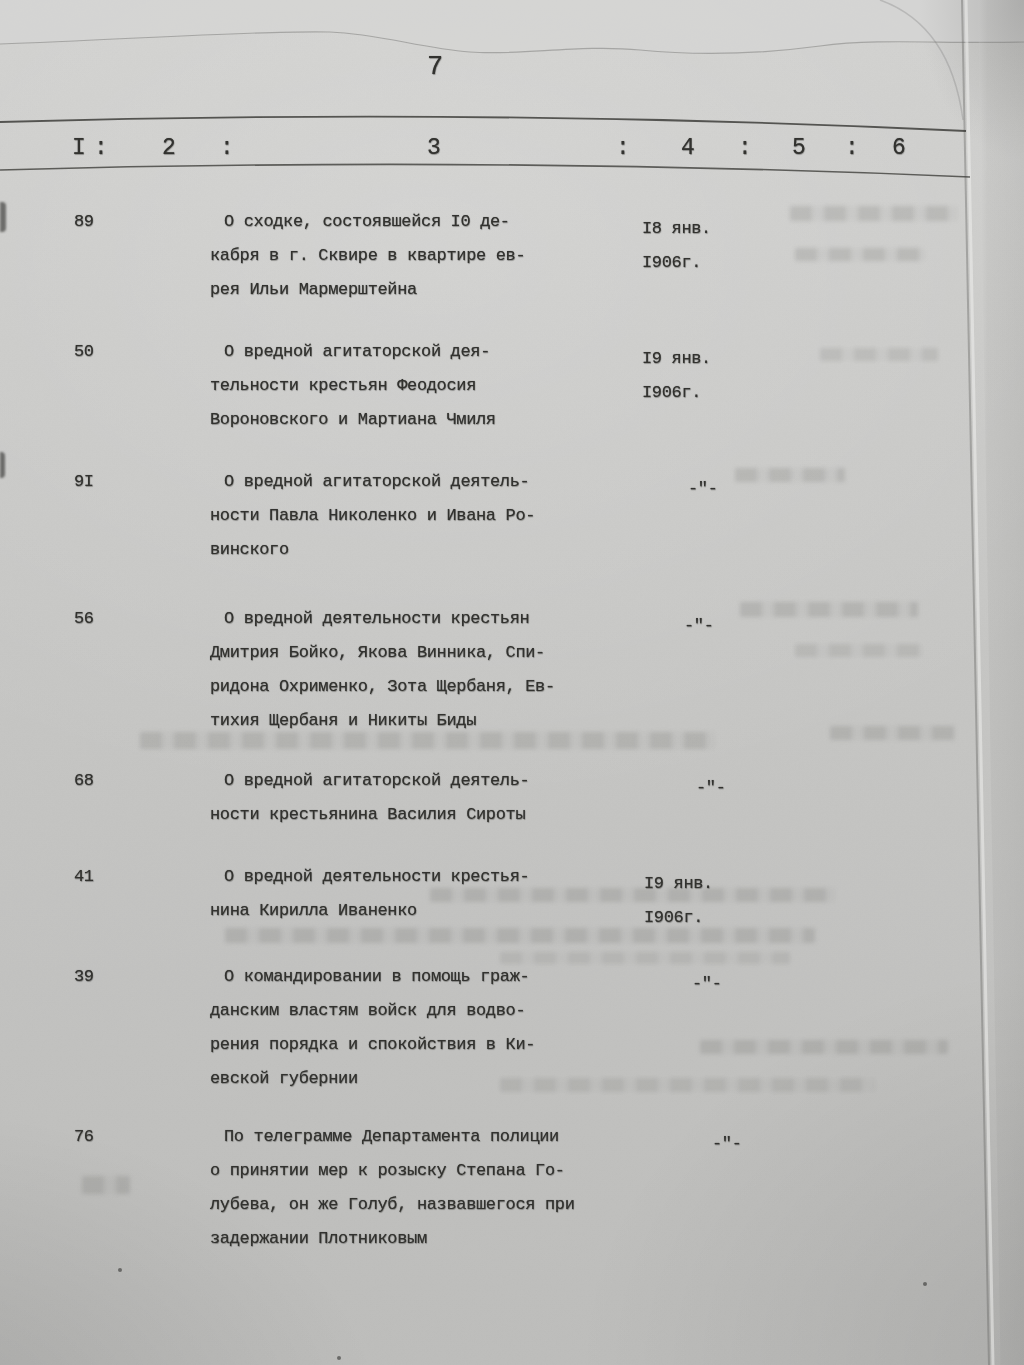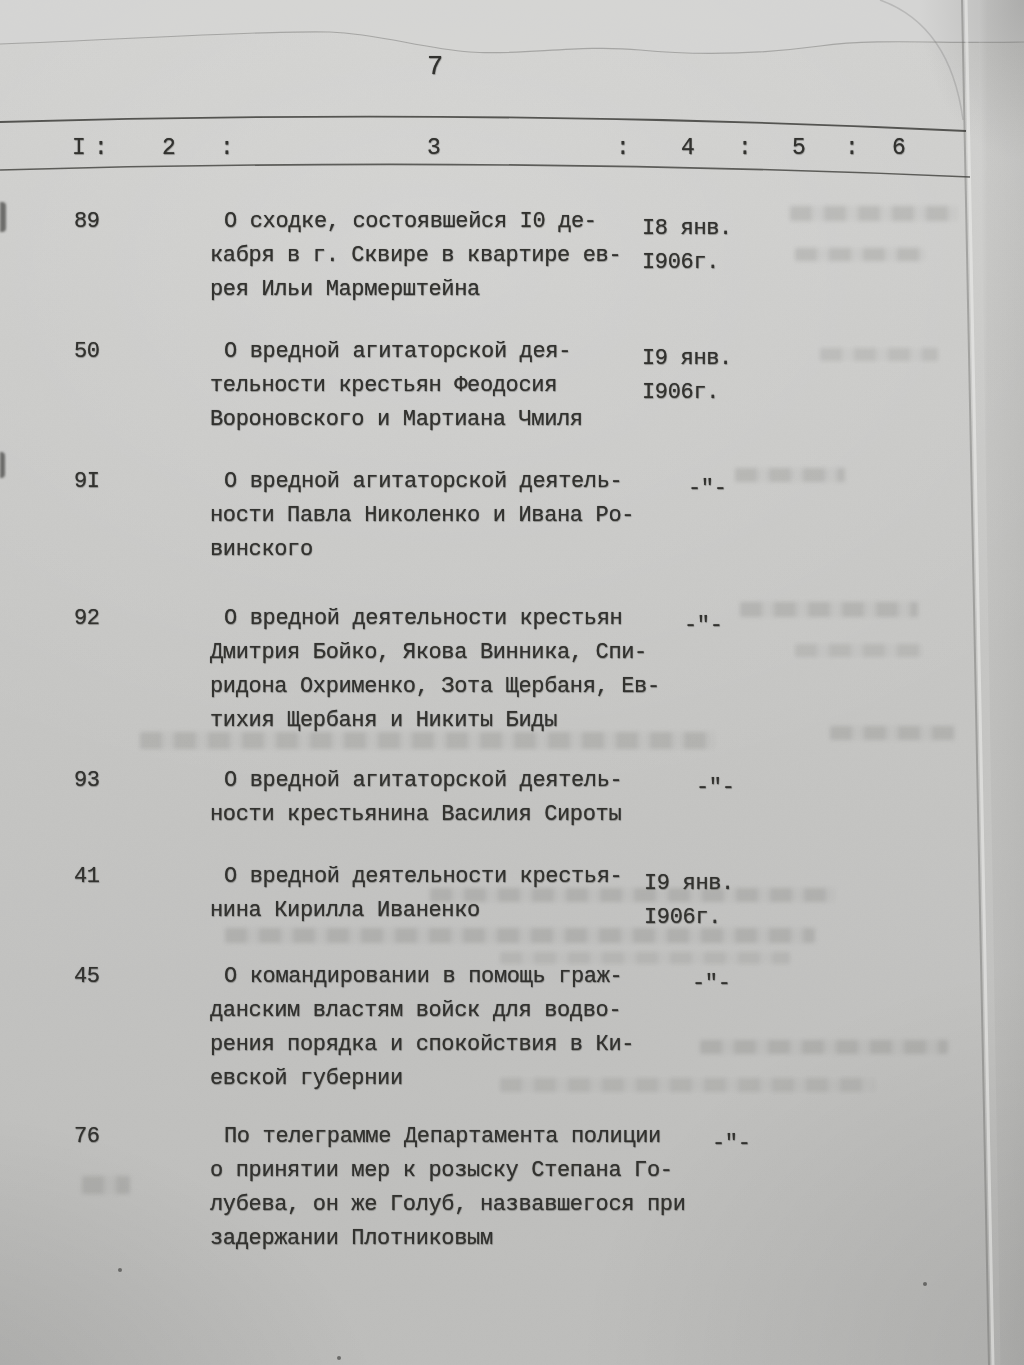--- a/index.html
+++ b/index.html
@@ -12,21 +12,21 @@
     position:absolute;inset:0;
     background:
       radial-gradient(120% 60% at 42% 18%, rgba(255,255,255,0.16), transparent 70%),
       radial-gradient(90% 50% at 110% 100%, rgba(0,0,0,0.10), transparent 60%),
       radial-gradient(80% 40% at -10% 105%, rgba(0,0,0,0.12), transparent 60%),
       linear-gradient(180deg,#d0d0ce 0%,#c9c9c7 25%,#c4c4c2 60%,#bdbdbb 100%);
   }
   .ttype{
     color:#32322f;
     text-shadow:0 0 0.9px rgba(48,48,45,0.65), 0.5px 0.5px 0.7px rgba(48,48,45,0.35);
-    font-size:22px;
+    font-size:17px;
     letter-spacing:-0.35px;
     line-height:34px;
     white-space:pre-line;
   }
   .pagenum{position:absolute;left:427px;top:50px;font-size:27px;}
   .hdrcell{position:absolute;top:131px;font-size:23px;}
   .entry{position:absolute;left:0;width:1024px;}
   .num{position:absolute;left:74px;top:0;}
   .desc{position:absolute;left:210px;top:0;width:560px;text-indent:14px;}
   .date{position:absolute;top:0;margin-top:7px;}
@@ -118,42 +118,42 @@
 I906г.</div>
       </div>
       <div class="entry" style="top: 465px;">
         <div class="num ttype">9I</div>
         <div class="desc ttype">О вредной агитаторской деятель-
 ности Павла Николенко и Ивана Ро-
 винского</div>
         <div class="date ttype" style="left: 688px;">-"-</div>
       </div>
       <div class="entry" style="top: 602px;">
-        <div class="num ttype">92</div>
+        <div class="num ttype">56</div>
         <div class="desc ttype">О вредной деятельности крестьян
 Дмитрия Бойко, Якова Винника, Спи-
 ридона Охрименко, Зота Щербаня, Ев-
 тихия Щербаня и Никиты Биды</div>
         <div class="date ttype" style="left: 684px;">-"-</div>
       </div>
       <div class="entry" style="top: 764px;">
-        <div class="num ttype">93</div>
+        <div class="num ttype">68</div>
         <div class="desc ttype">О вредной агитаторской деятель-
 ности крестьянина Василия Сироты</div>
         <div class="date ttype" style="left: 696px;">-"-</div>
       </div>
       <div class="entry" style="top: 860px;">
         <div class="num ttype">41</div>
         <div class="desc ttype">О вредной деятельности крестья-
 нина Кирилла Иваненко</div>
         <div class="date ttype" style="left: 644px;">I9 янв.
 I906г.</div>
       </div>
       <div class="entry" style="top: 960px;">
-        <div class="num ttype">45</div>
+        <div class="num ttype">39</div>
         <div class="desc ttype">О командировании в помощь граж-
 данским властям войск для водво-
 рения порядка и спокойствия в Ки-
 евской губернии</div>
         <div class="date ttype" style="left: 692px;">-"-</div>
       </div>
       <div class="entry" style="top: 1120px;">
         <div class="num ttype">76</div>
         <div class="desc ttype">По телеграмме Департамента полиции
 о принятии мер к розыску Степана Го-

